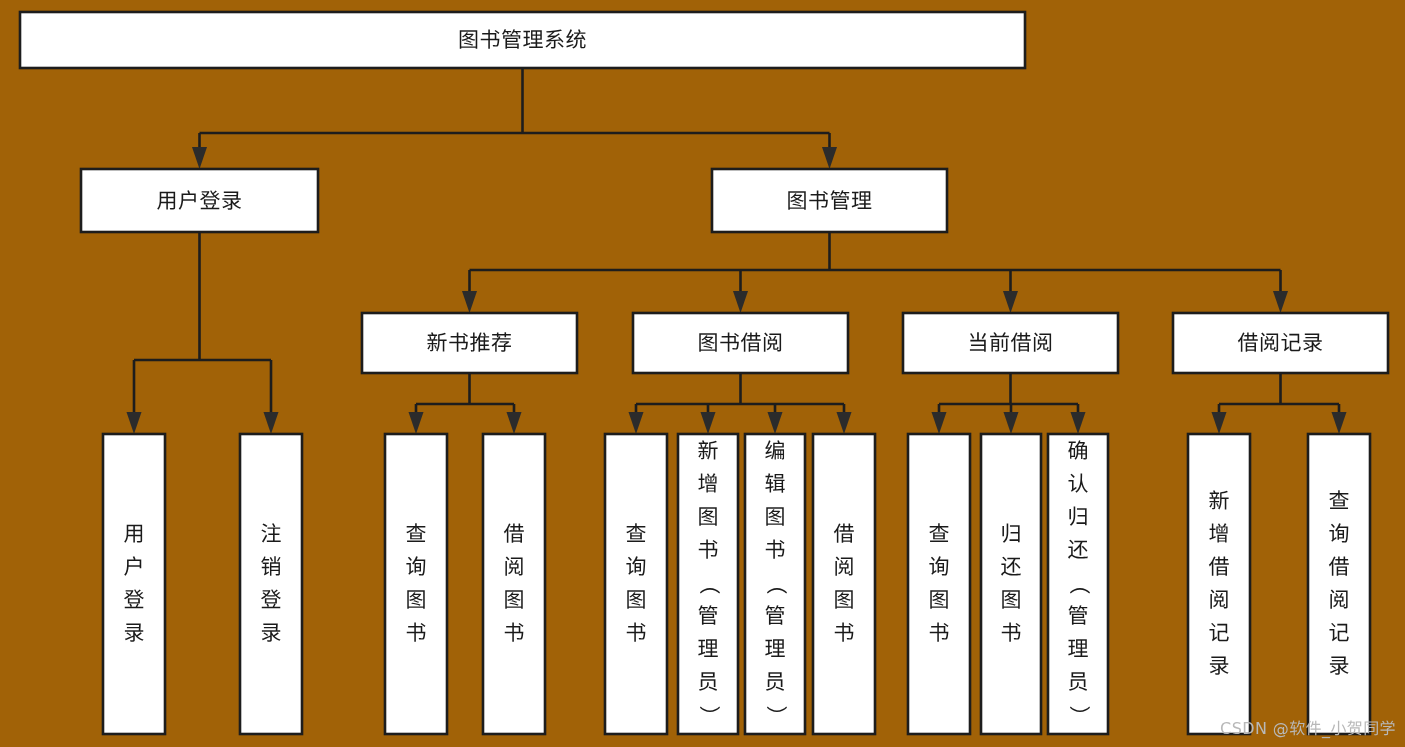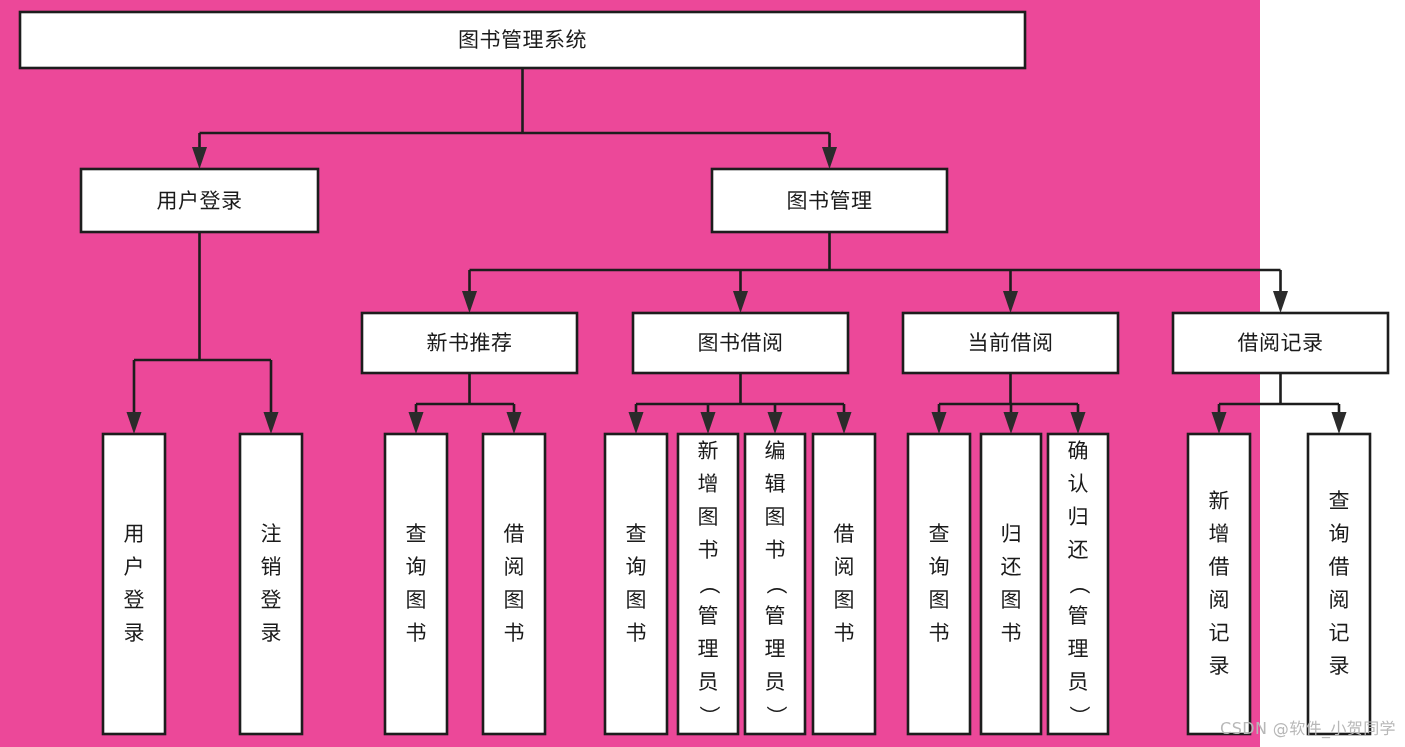--- a/index.html
+++ b/index.html
@@ -9,23 +9,23 @@
     background: #ffffff;
   }
   body {
     width: 1405px;
     height: 747px;
     overflow: hidden;
     font-family: "DejaVu Sans", "Liberation Sans", sans-serif;
   }
   #diagram-root {
     position: relative;
-    width: 1260px;
+    width: 1405px;
     height: 747px;
-    background: #ec4899;
+    background: #a16207;
   }
   svg.diagram-canvas {
     position: absolute;
     top: 0;
     left: 0;
     width: 1405px;
     height: 747px;
     display: block;
   }
   .node-rect {

